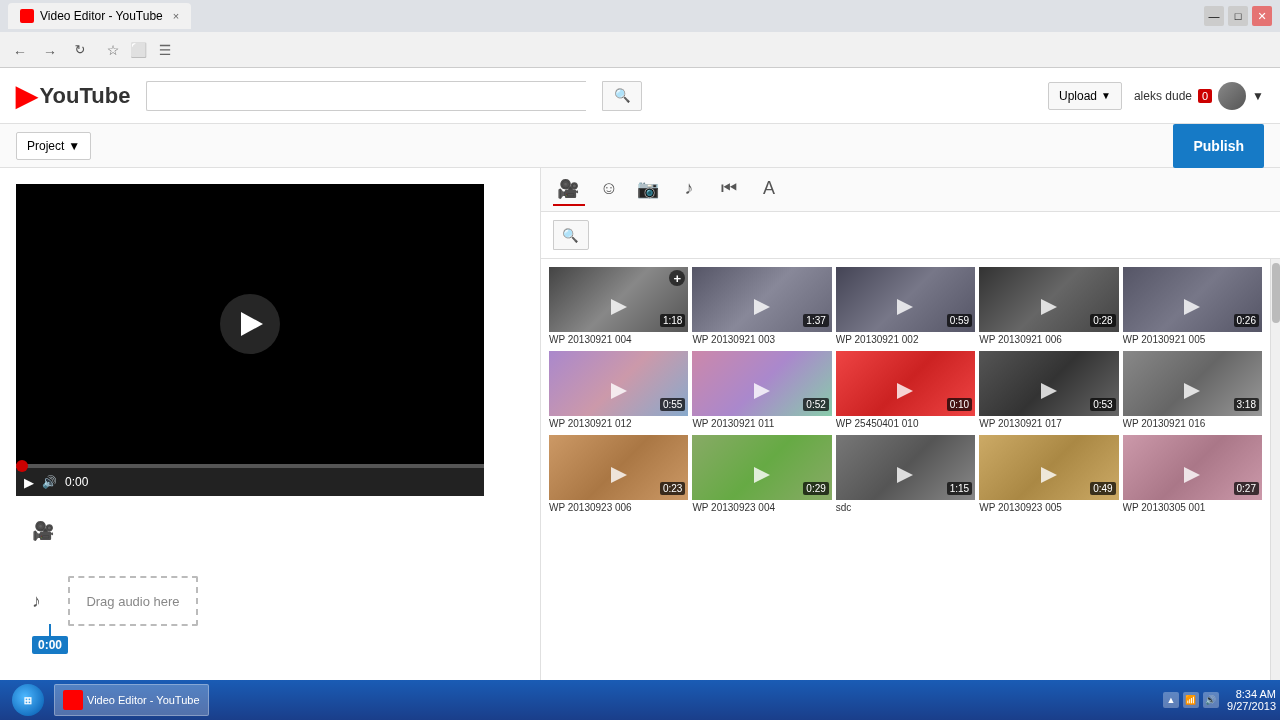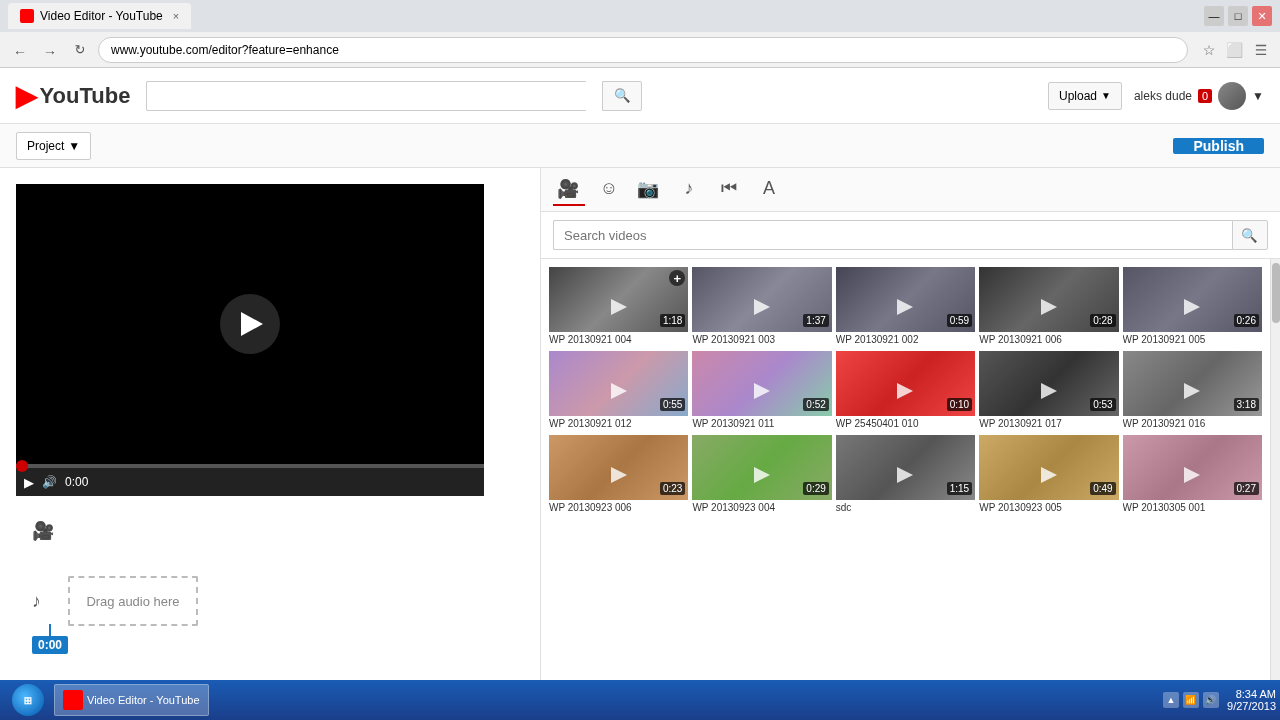--- a/index.html
+++ b/index.html
@@ -139,21 +139,21 @@
       padding: 0 10px;
       font-size: 13px;
       outline: none;
     }
     .publish-btn {
       margin-left: auto;
       background: #167ac6;
       color: white;
       border: none;
       border-radius: 2px;
-      height: 16px;
+      height: 44px;
       padding: 0 20px;
       font-size: 14px;
       cursor: pointer;
       font-weight: bold;
     }
 
     
     .editor-main {
       display: flex;
       height: calc(100% - 100px);
@@ -485,21 +485,20 @@
     <div class="win-btn win-btn-min">—</div>
     <div class="win-btn win-btn-max">□</div>
     <div class="win-btn win-btn-close">✕</div>
   </div>
 </div>
 
 <div class="browser-toolbar">
   <button class="nav-btn">←</button>
   <button class="nav-btn">→</button>
   <button class="nav-btn refresh-btn">↻</button>
-  <input class="address-bar" type="text" value="www.youtube.com/editor?feature=enhance" style="">
   <div class="browser-actions">
     <button class="browser-action-btn">☆</button>
     <button class="browser-action-btn">⬜</button>
     <button class="browser-action-btn">☰</button>
   </div>
 </div>
 
 <div class="yt-page">
 
   <div class="yt-header">
@@ -572,21 +571,20 @@
       <div class="media-tools">
         <button class="media-tool-btn active">🎥</button>
         <button class="media-tool-btn">☺</button>
         <button class="media-tool-btn">📷</button>
         <button class="media-tool-btn">♪</button>
         <button class="media-tool-btn">⏮</button>
         <button class="media-tool-btn">A</button>
       </div>
 
       <div class="media-search-bar">
-        <input class="media-search-input" type="text" placeholder="Search videos" style="">
         <button class="media-search-btn">
           <span>🔍</span>
         </button>
       </div>
 
       <div class="media-panel-content">
 
         <div class="video-grid" id="video-grid">
         <div class="video-thumb">
               <div class="video-thumb-img thumb-bg-1">

